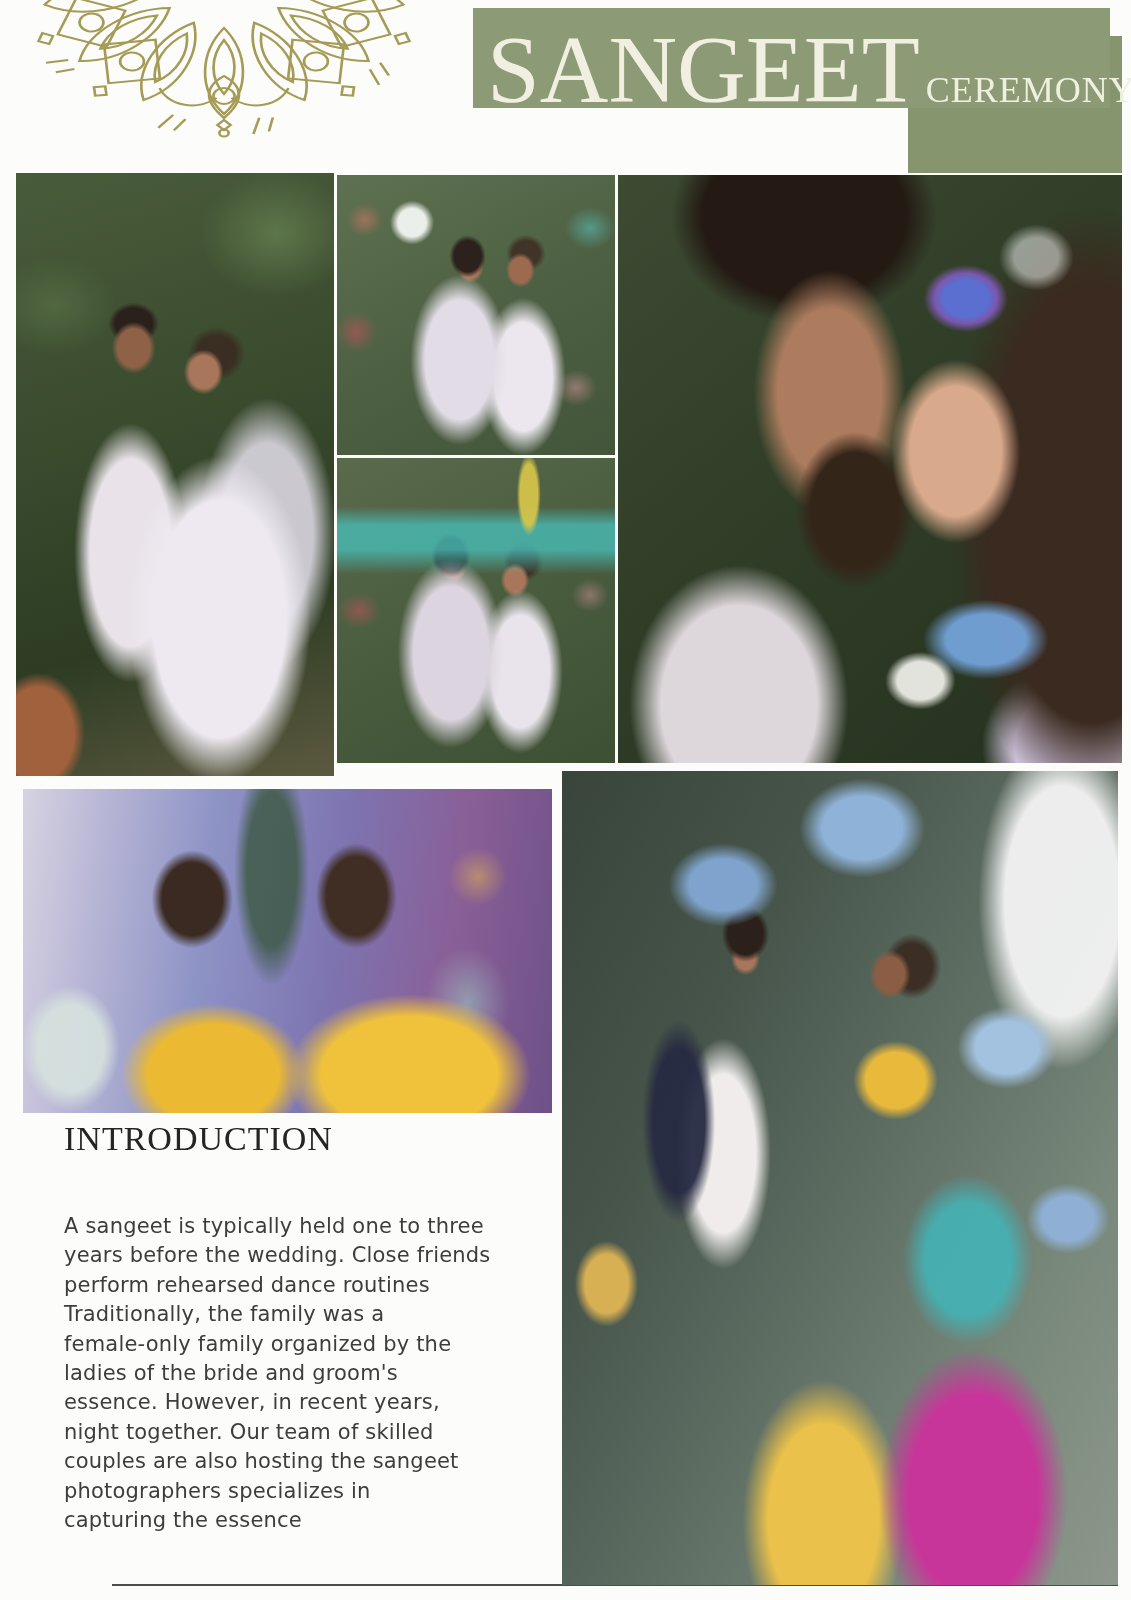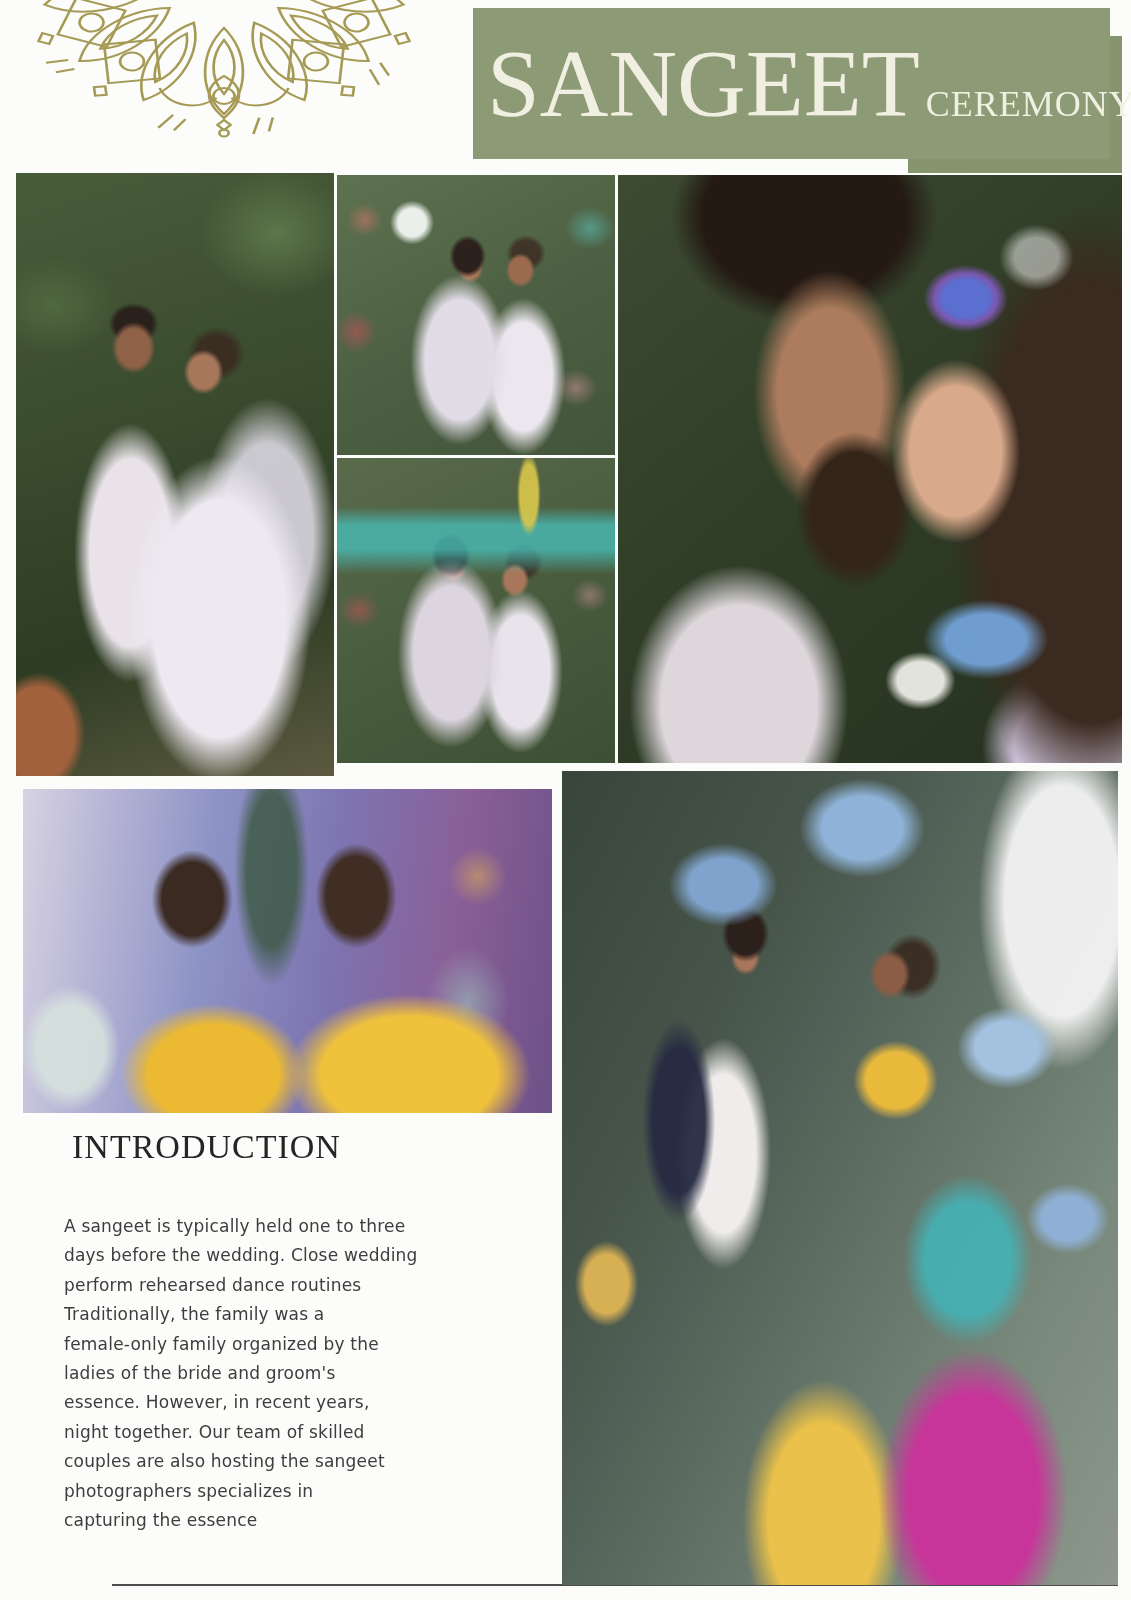--- a/index.html
+++ b/index.html
@@ -9,24 +9,24 @@
     background:#fcfcfa;overflow:hidden;
   }
   
   .mandala{position:absolute;left:22px;top:0;width:404px;height:138px;}
   
   .banner-accent{
     position:absolute;left:908px;top:36px;width:214px;height:137px;
     background:#86956e;z-index:1;
   }
   .banner{
-    position:absolute;left:473px;top:8px;width:637px;height:151px;
+    position:absolute;left:473px;top:8px;width:637px;height:100px;
     background:#8c9b75;z-index:2;
     display:flex;align-items:baseline;
-    padding:29px 0 0 14px;box-sizing:border-box;
+    padding:15px 0 0 14px;box-sizing:border-box;
   }
   .banner-title{
     font-family:"Liberation Serif","DejaVu Serif",serif;
     font-size:95px;line-height:1;color:#f1efe1;letter-spacing:0px;white-space:nowrap;
   }
   .banner-subtitle{
     font-family:"Liberation Serif","DejaVu Serif",serif;
     font-size:36px;line-height:1;color:#eef0e0;letter-spacing:1px;margin-left:6px;white-space:nowrap;
   }
   
@@ -119,27 +119,27 @@
       radial-gradient(44px 50px at 63% 24%, rgba(56,40,30,.9) 0%, rgba(56,40,30,.9) 45%, rgba(56,40,30,0) 66%),
       radial-gradient(62px 58px at 60% 38%, #e9b93c 0%, #e9b93c 48%, rgba(233,185,60,0) 68%),
       radial-gradient(95px 125px at 73% 60%, rgba(66,182,186,.85) 0%, rgba(66,182,186,.85) 45%, rgba(66,182,186,0) 68%),
       radial-gradient(135px 210px at 74% 89%, #c8359a 0%, #c8359a 48%, rgba(200,53,154,0) 70%),
       radial-gradient(115px 200px at 47% 92%, #eac14a 0%, #eac14a 48%, rgba(234,193,74,0) 70%),
       radial-gradient(48px 65px at 8% 63%, #d8b054 0%, #d8b054 45%, rgba(216,176,84,0) 66%),
       linear-gradient(118deg, #39453a 0%, #46544a 28%, #5d6d62 52%, #79897c 78%, #8d978b 100%);
   }
   
   .intro-heading{
-    position:absolute;left:64px;top:1120px;margin:8px;z-index:2;
+    position:absolute;left:64px;top:1120px;margin:0;z-index:2;
     font-family:"Liberation Serif","DejaVu Serif",serif;
     font-size:34px;font-weight:400;color:#252525;letter-spacing:1px;
   }
   .intro-text{
     position:absolute;left:64px;top:1212px;z-index:2;
-    font-size:17px;line-height:29.4px;color:#3d3d3d;letter-spacing:.2px;
+    font-size:21px;line-height:29.4px;color:#3d3d3d;letter-spacing:.2px;
     font-family:"DejaVu Sans","Liberation Sans",sans-serif;
   }
   .intro-text .line{white-space:nowrap;}
   
   .footer-line{
     position:absolute;left:112px;top:1584px;width:1006px;height:2px;
     background:#4d4d4d;z-index:1;
   }
 </style>
 </head>
@@ -201,21 +201,21 @@
   <div class="photo p1" title="Bride and groom in matching lavender outfits posing together in a garden, terracotta pot at lower left"></div>
   <div class="photo p2" title="Groom smiling at bride who holds his arm, colorful floral backdrop with white carriage wheel"></div>
   <div class="photo p3" title="Bride hugging groom's arm in front of teal structure and floral backdrop"></div>
   <div class="photo p4" title="Close-up of groom and bride touching foreheads, bride wearing blue orchid floral jewellery and pearl hair beads, henna on hand"></div>
   <div class="photo p5" title="Two women in yellow sangeet outfits smiling, blurred blue-purple brick wall and white window behind"></div>
   <div class="photo p6" title="Couple at sangeet night under blue floral arch, groom in printed jacket over white kurta, bride in multicolour yellow-magenta-teal lehenga"></div>
 
   <h2 class="intro-heading">INTRODUCTION</h2>
   <div class="intro-text">
     <div class="line">A sangeet is typically held one to three</div>
-    <div class="line">days before the wedding. Close wedding</div>
+    <div class="line">years before the wedding. Close friends</div>
     <div class="line">perform rehearsed dance routines</div>
     <div class="line">Traditionally, the family was a</div>
     <div class="line">female-only family organized by the</div>
     <div class="line">ladies of the bride and groom's</div>
     <div class="line">essence. However, in recent years,</div>
     <div class="line">night together. Our team of skilled</div>
     <div class="line">couples are also hosting the sangeet</div>
     <div class="line">photographers specializes in</div>
     <div class="line">capturing the essence</div>
   </div>

